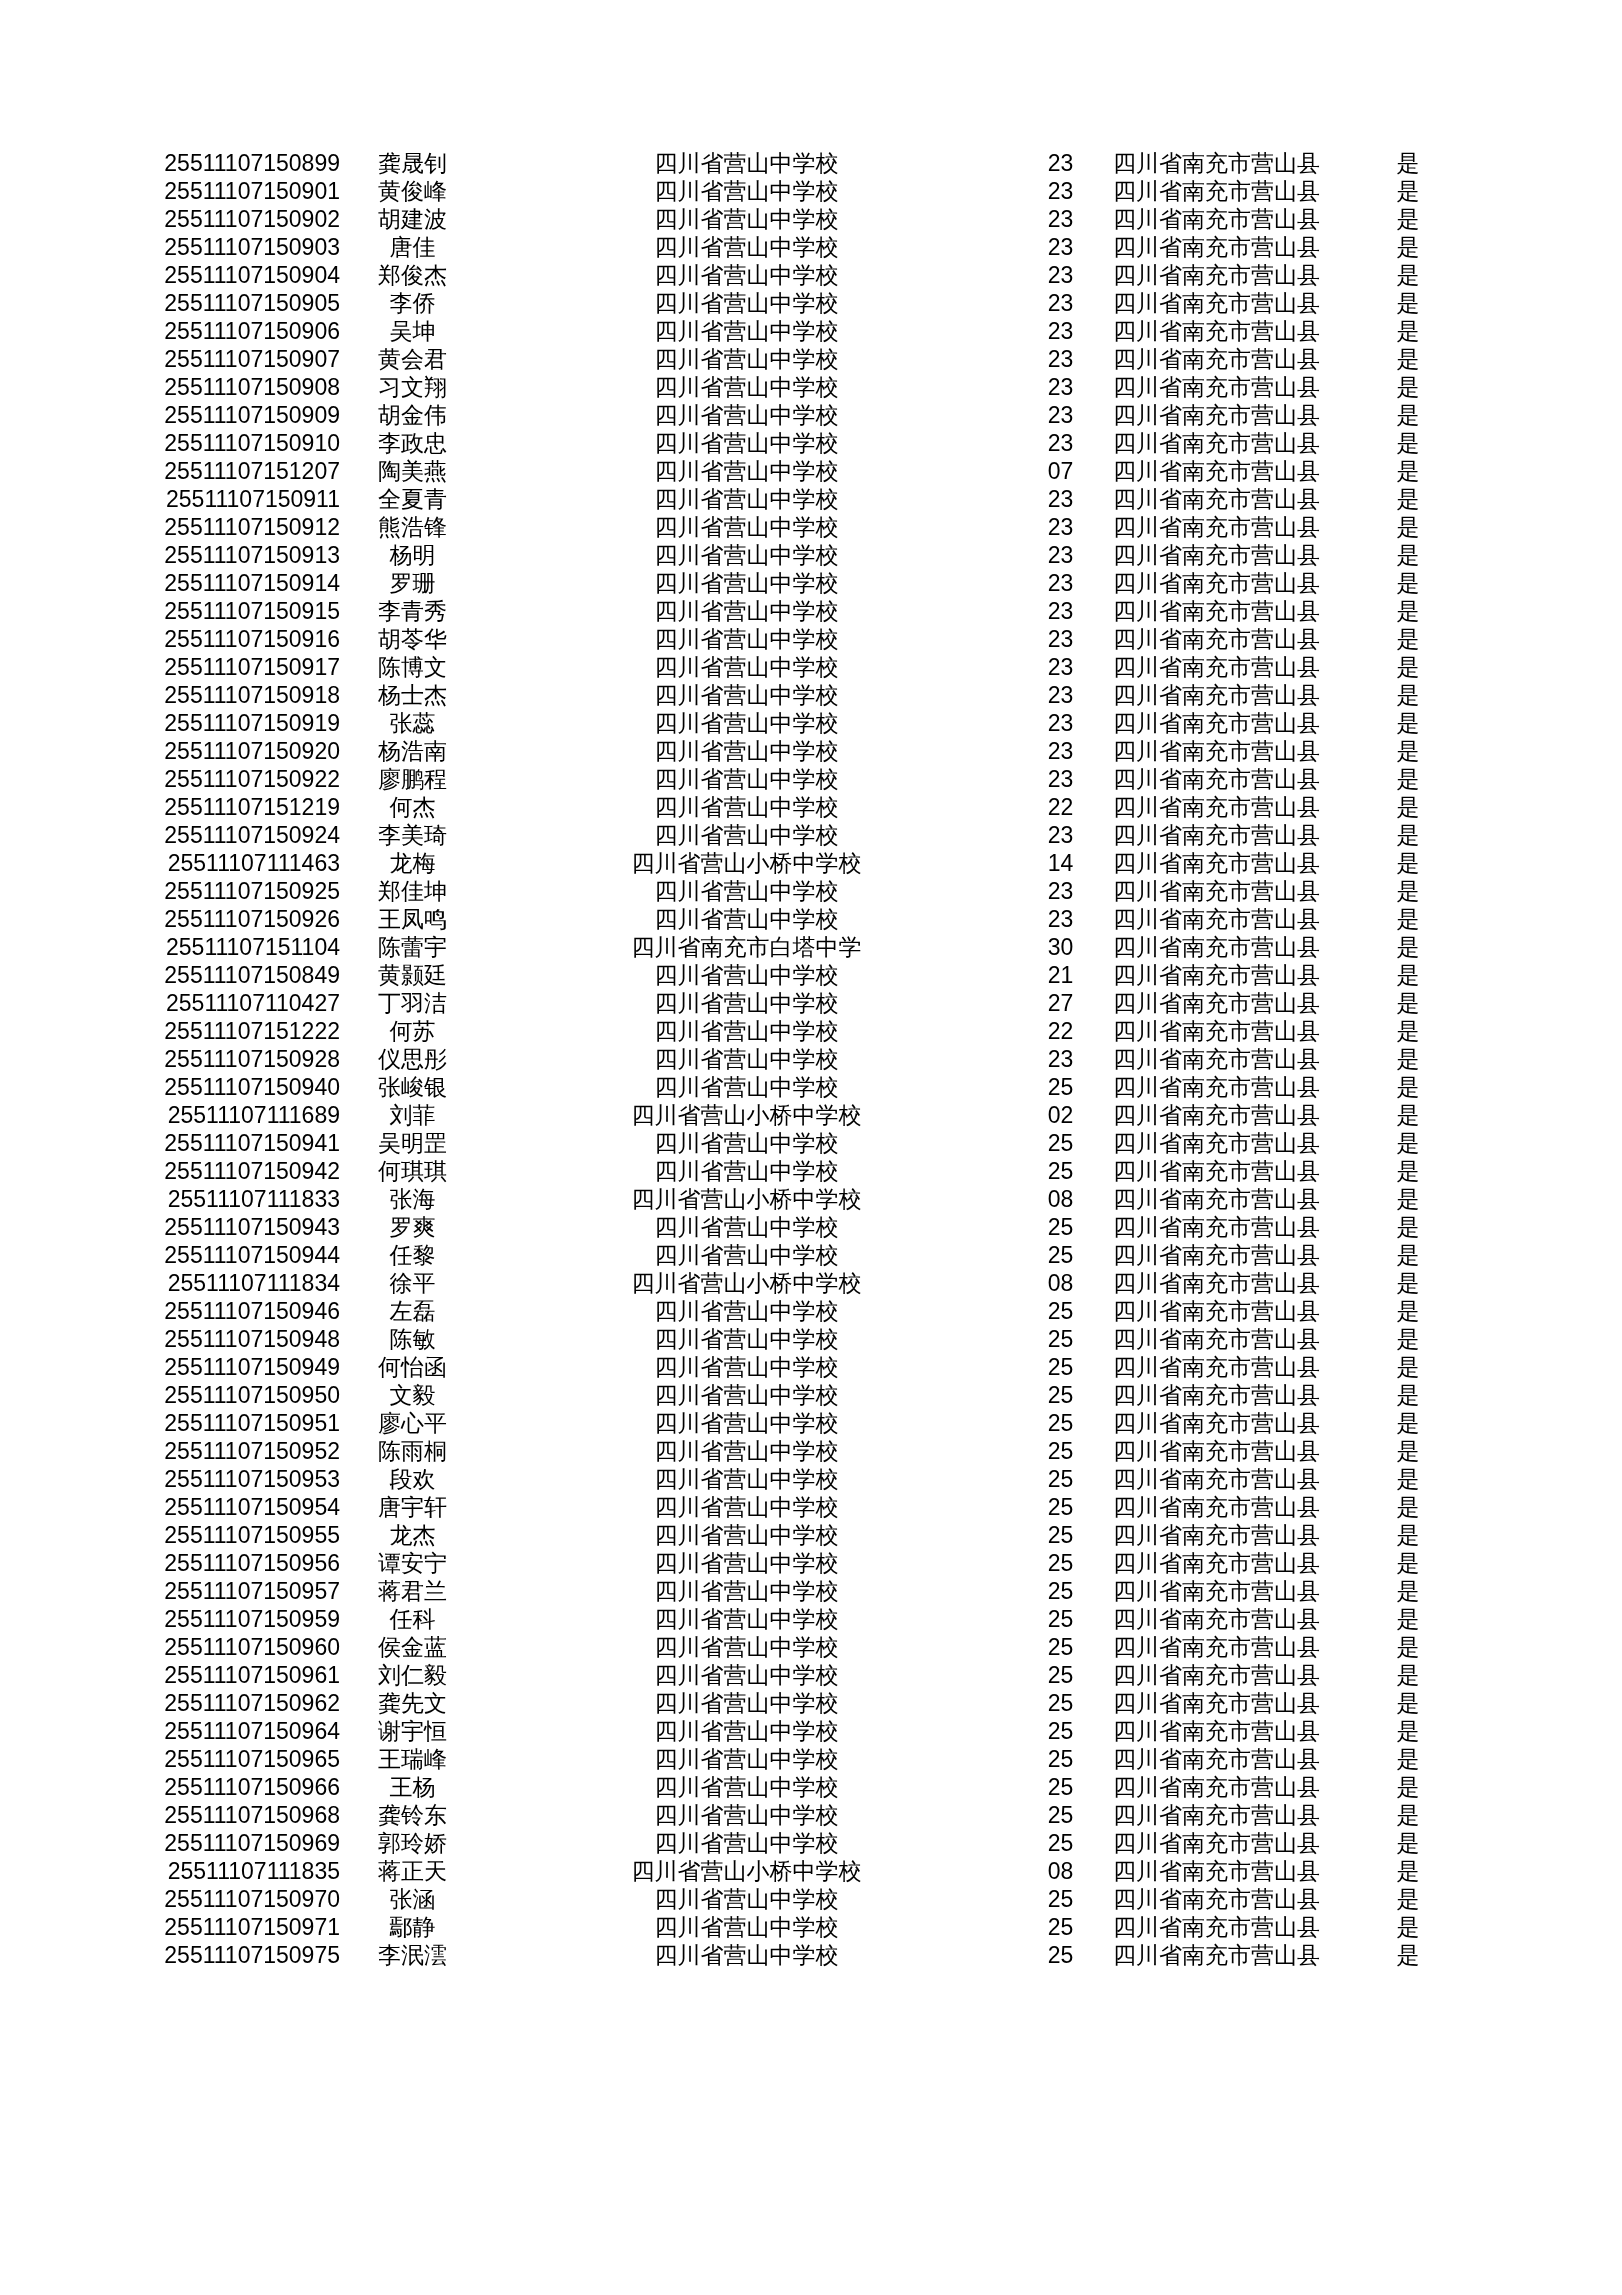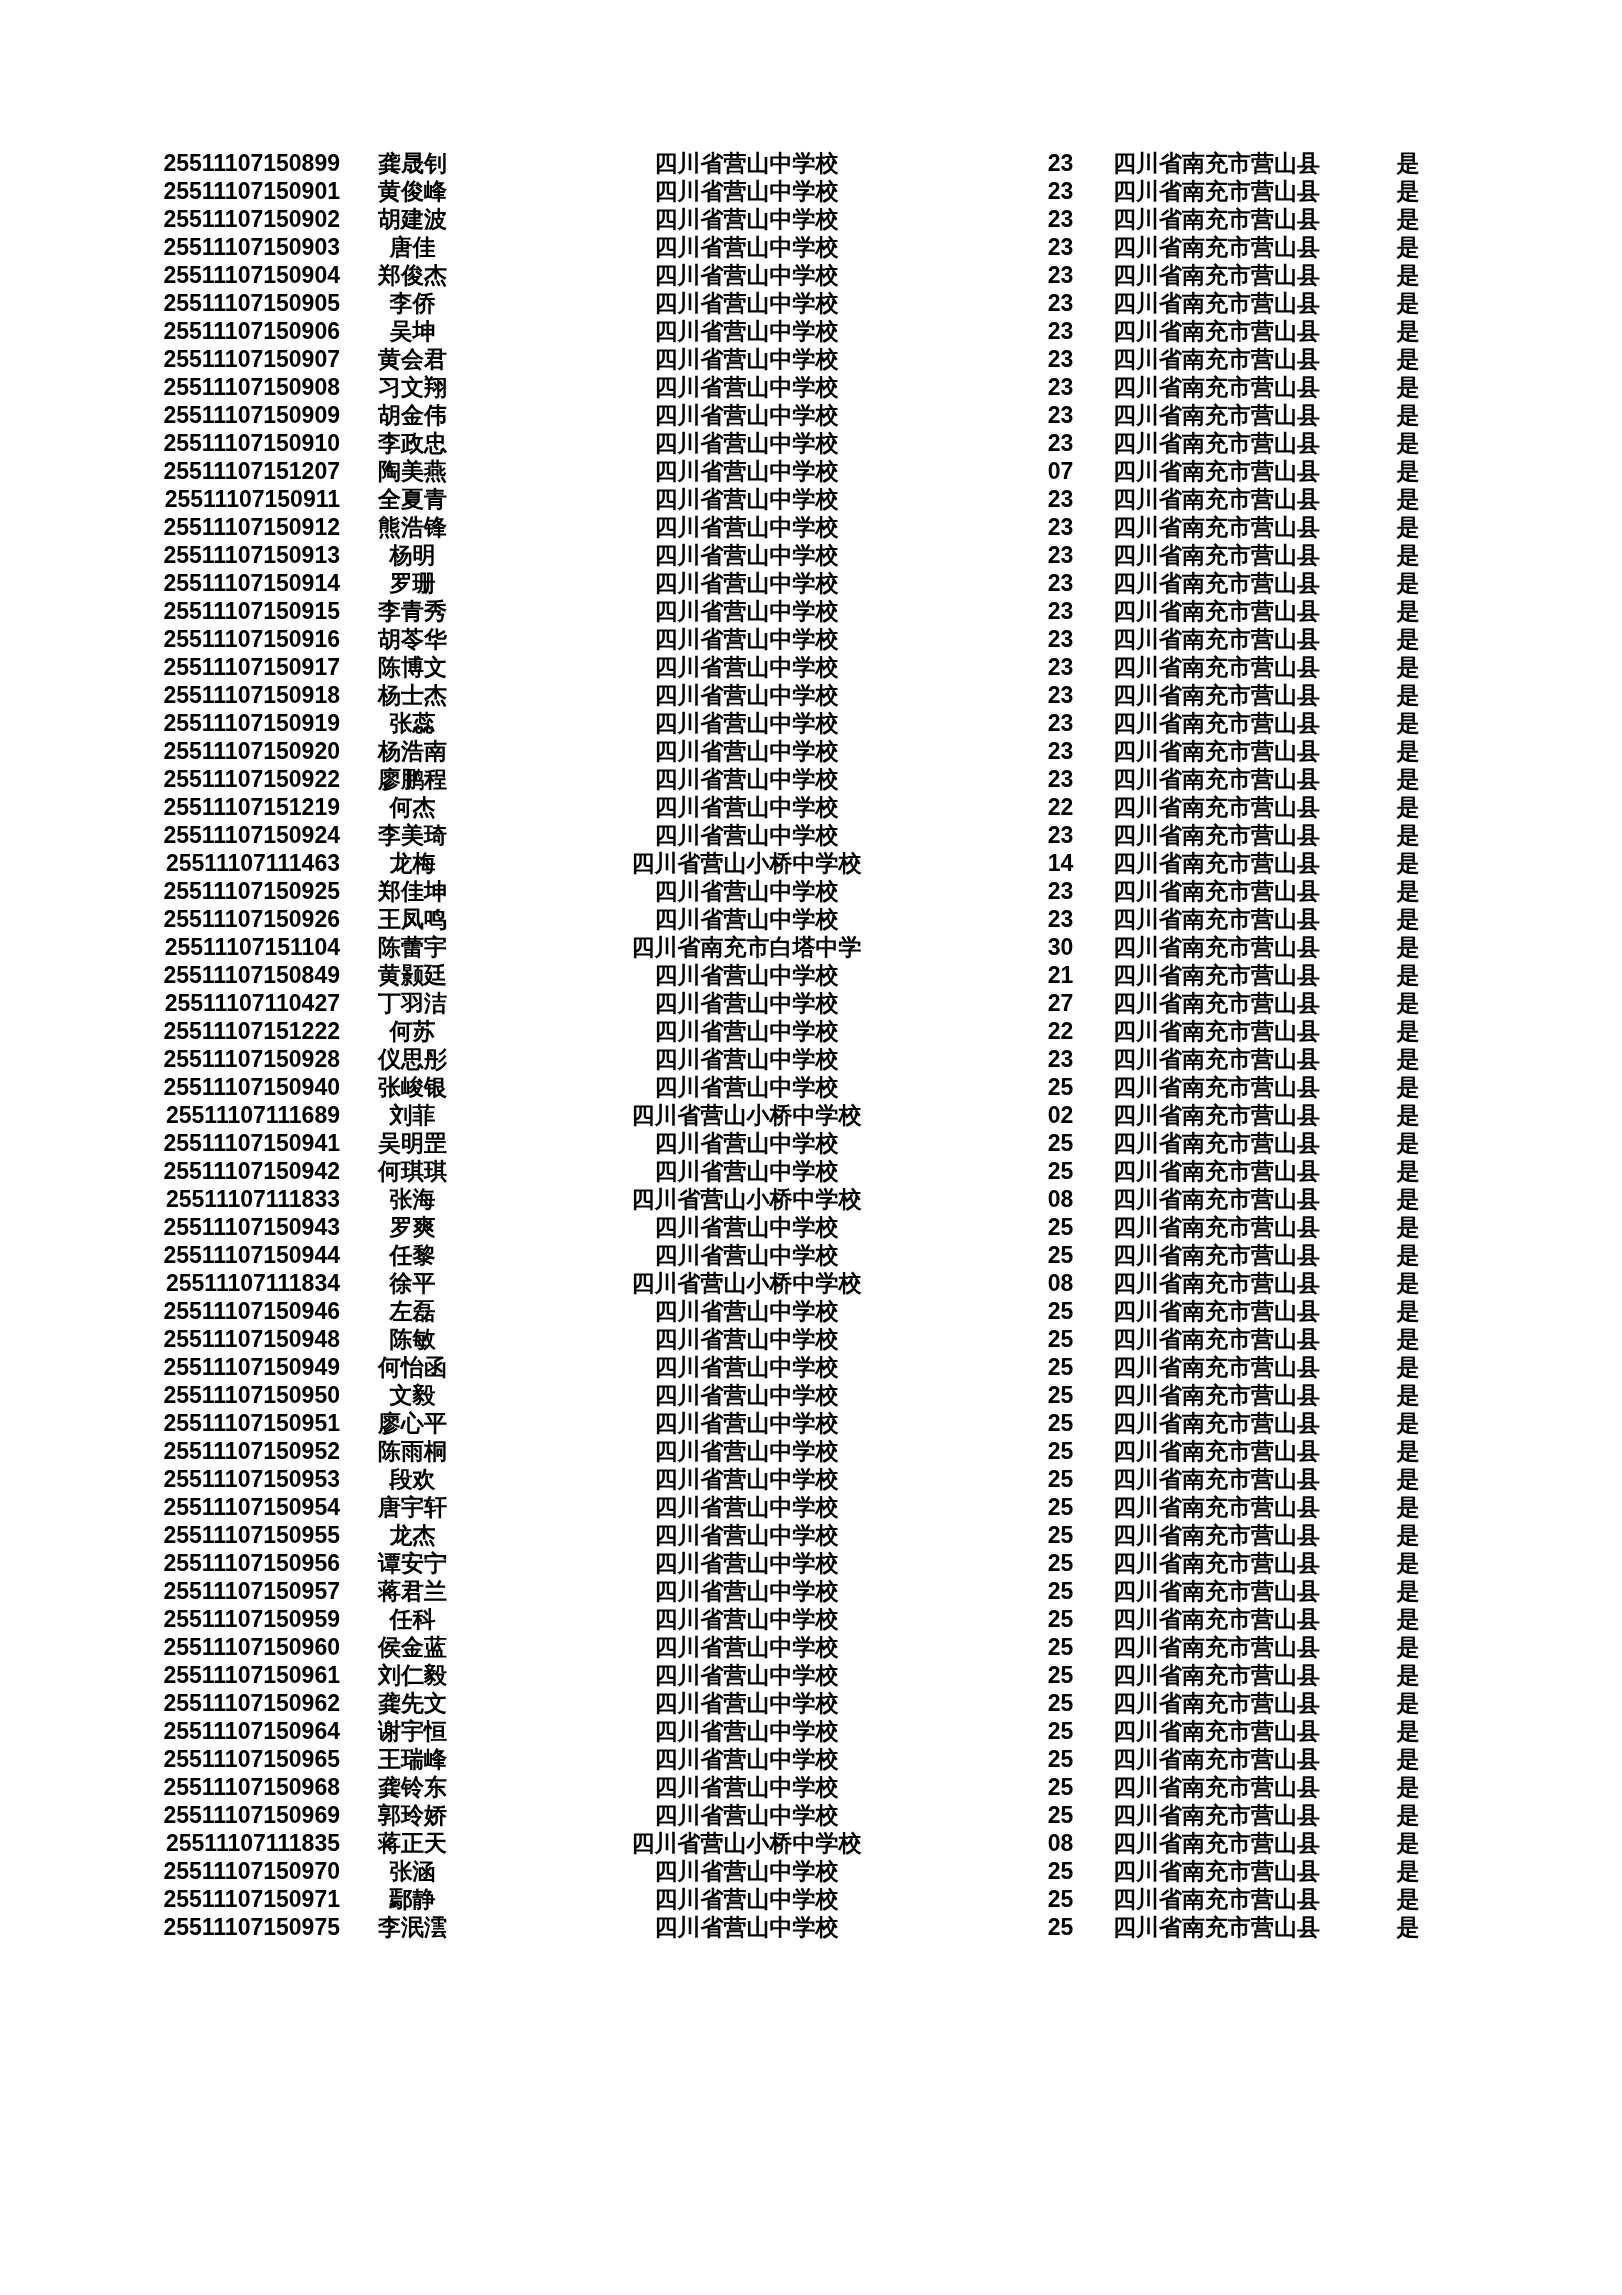--- a/index.html
+++ b/index.html
@@ -8,21 +8,20 @@
     background: #ffffff;
   }
   .sheet {
     position: relative;
     width: 1623px;
     height: 2295px;
     background: #ffffff;
     overflow: hidden;
     font-family: "DejaVu Serif", serif;
     color: #000000;
-    font-weight: bold;
   }
   table.roster {
     position: absolute;
     left: 0;
     top: 149px;
     width: 1623px;
     table-layout: fixed;
     border-collapse: collapse;
     border-spacing: 0;
   }
@@ -594,20 +593,29 @@
         <tr>
           <td class="c-id">25511107150965</td>
           <td class="c-name">王瑞峰</td>
           <td class="c-school">四川省营山中学校</td>
           <td class="c-num">25</td>
           <td class="c-district">四川省南充市营山县</td>
           <td class="c-flag">是</td>
           <td class="c-pad"></td>
         </tr>
         <tr>
+          <td class="c-id">25511107150966</td>
+          <td class="c-name">王杨</td>
+          <td class="c-school">四川省营山中学校</td>
+          <td class="c-num">25</td>
+          <td class="c-district">四川省南充市营山县</td>
+          <td class="c-flag">是</td>
+          <td class="c-pad"></td>
+        </tr>
+        <tr>
           <td class="c-id">25511107150968</td>
           <td class="c-name">龚铃东</td>
           <td class="c-school">四川省营山中学校</td>
           <td class="c-num">25</td>
           <td class="c-district">四川省南充市营山县</td>
           <td class="c-flag">是</td>
           <td class="c-pad"></td>
         </tr>
         <tr>
           <td class="c-id">25511107150969</td>

